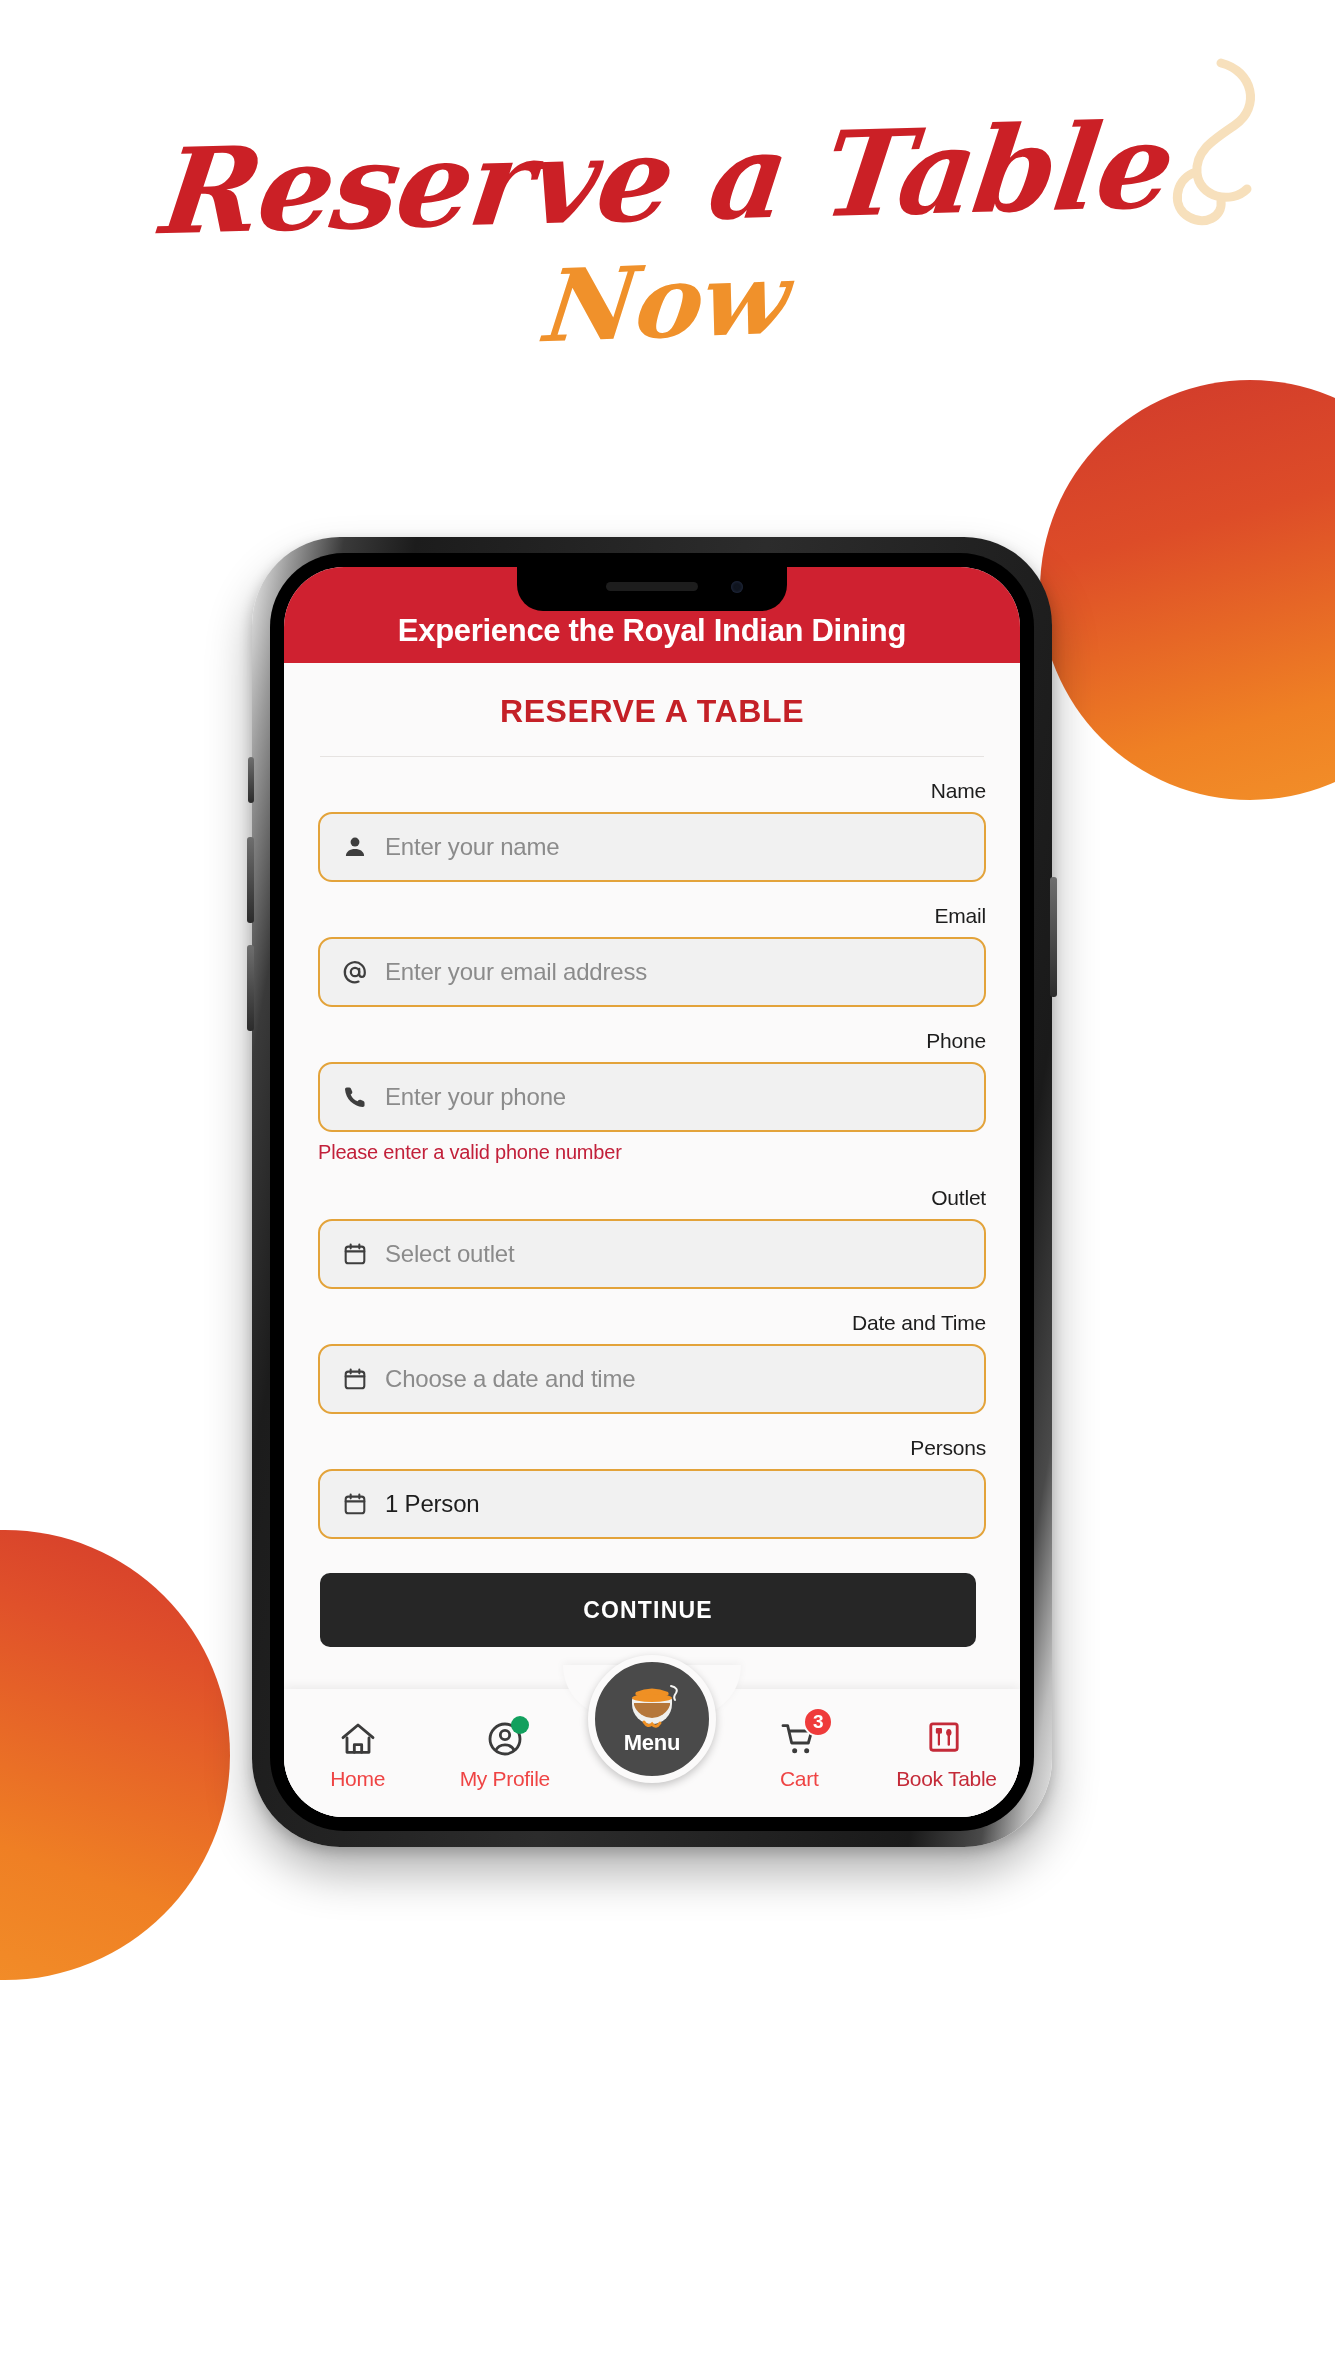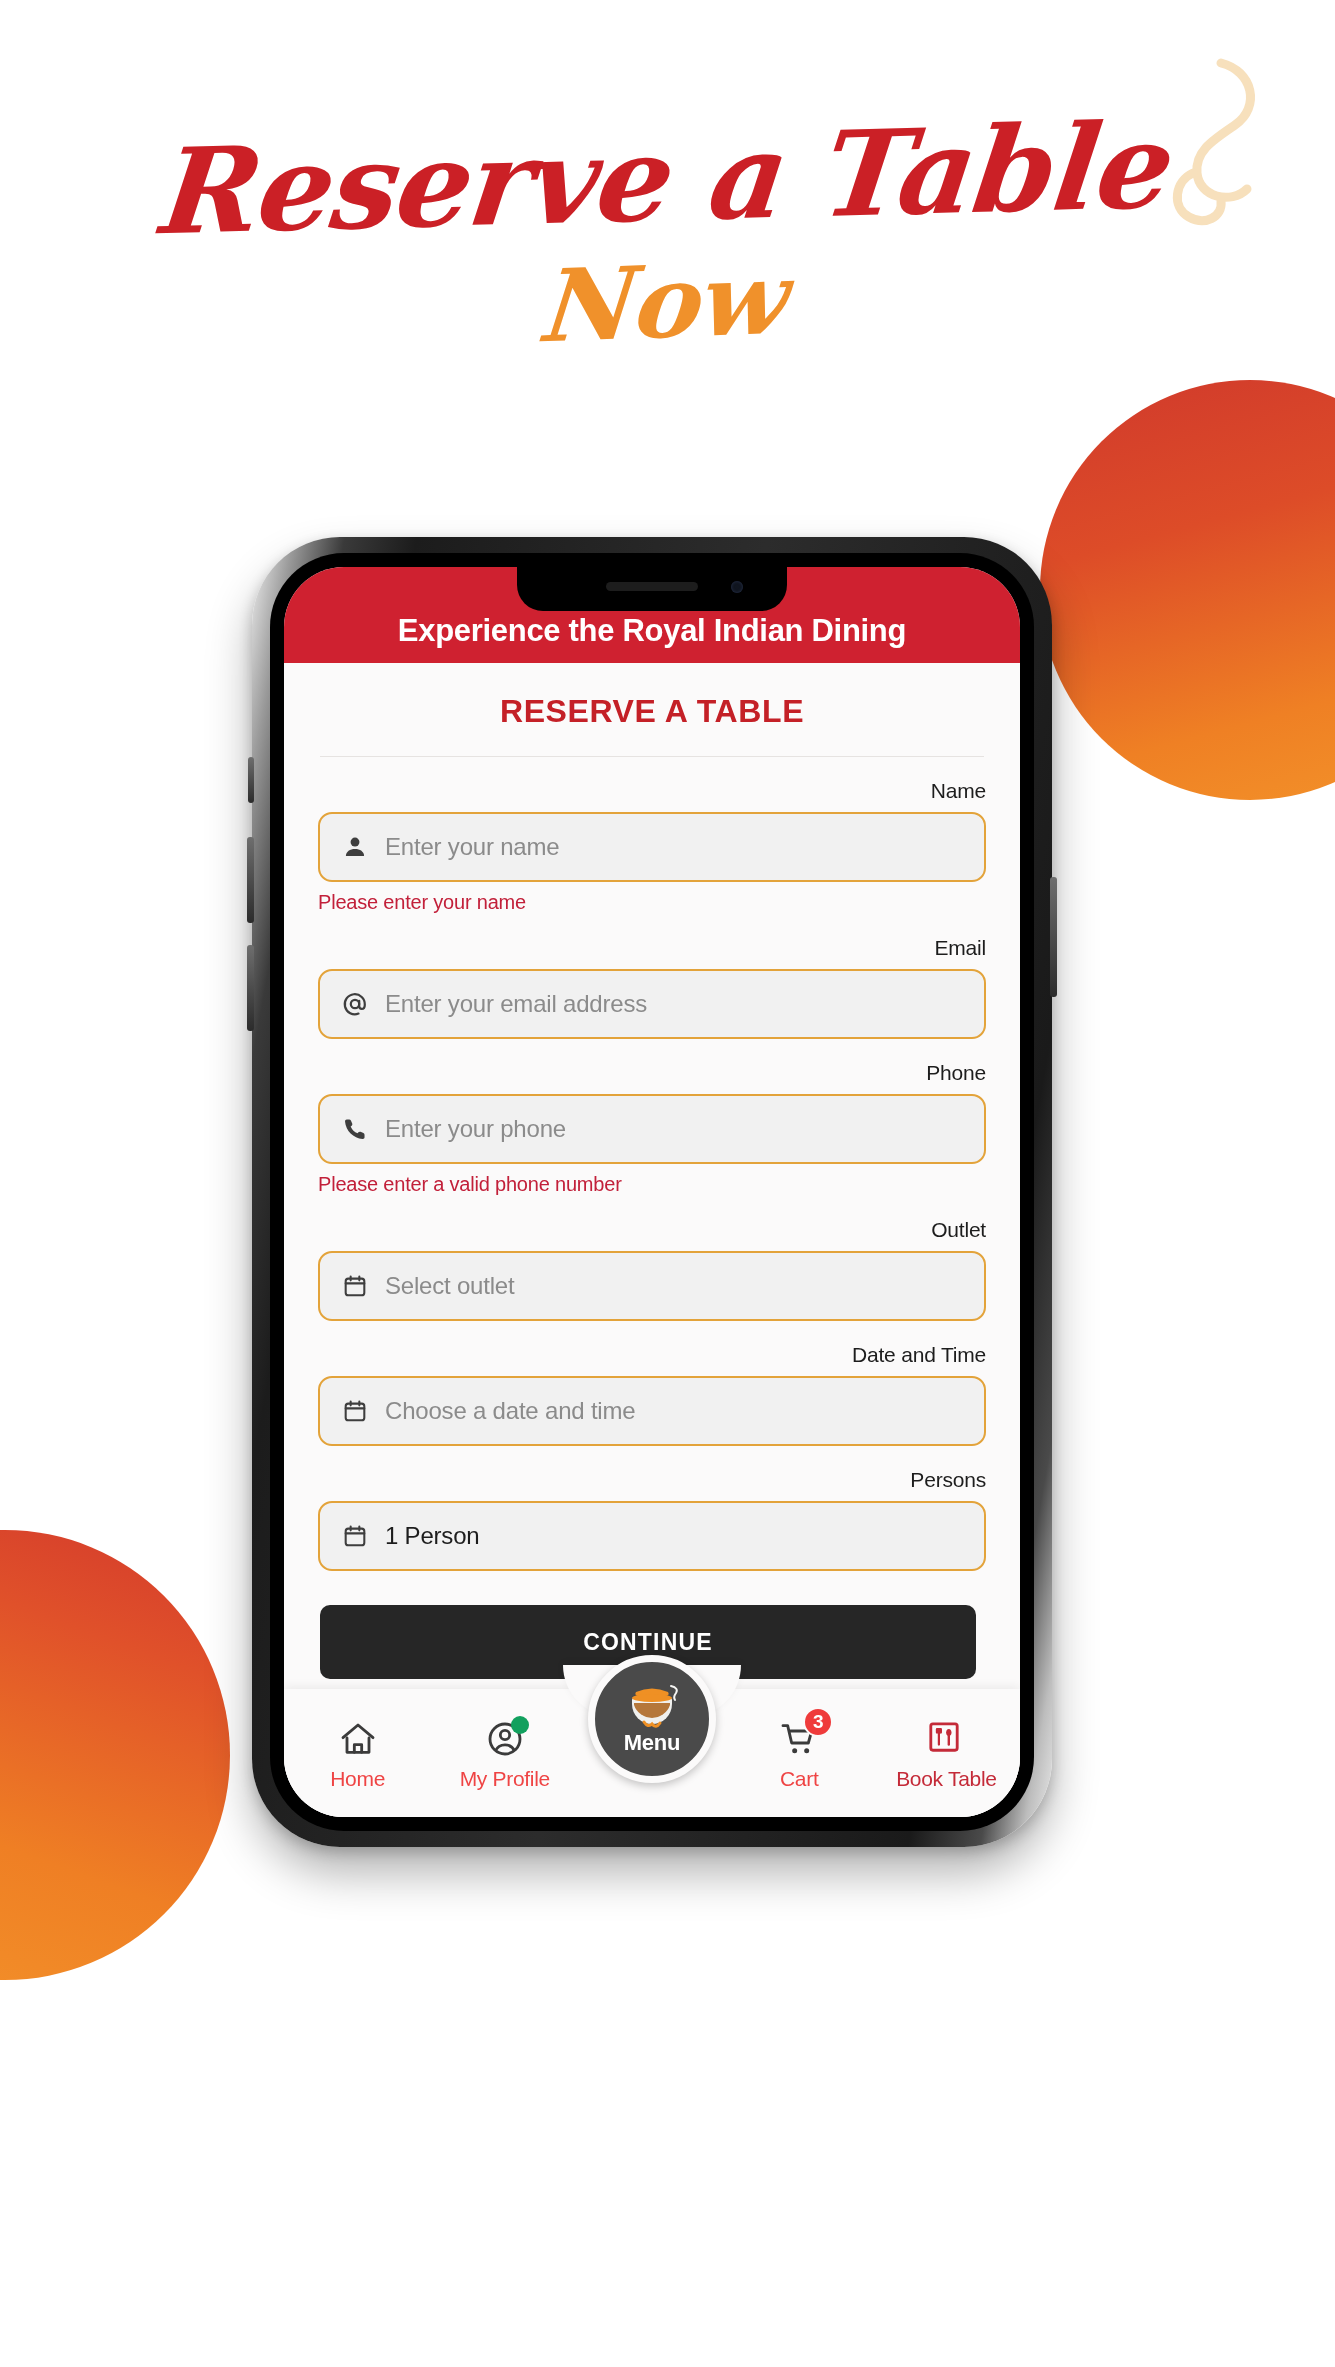--- a/index.html
+++ b/index.html
@@ -332,21 +332,20 @@
             <div class="field-label">Name</div>
             <div class="input-box">
               <span class="input-icon">
                 <svg viewBox="0 0 24 24" width="26" height="26" fill="currentColor">
                   <circle cx="12" cy="7.4" r="4.1"></circle>
                   <path d="M3.6 20.4c0-4.2 3.8-6.6 8.4-6.6s8.4 2.4 8.4 6.6z"></path>
                 </svg>
               </span>
               <span class="input-text">Enter your name</span>
             </div>
-            <div class="error-msg">Please enter your name</div>
           </div>
 
           <div class="field-block">
             <div class="field-label">Email</div>
             <div class="input-box">
               <span class="input-icon">
                 <svg viewBox="0 0 24 24" width="28" height="28" fill="none" stroke="currentColor" stroke-width="1.9" stroke-linecap="round">
                   <circle cx="12" cy="12" r="3.6"></circle>
                   <path d="M15.6 9.2v4.6c0 1.6 1 2.4 2.2 2.4 1.6 0 2.6-1.4 2.6-3.6A8.6 8.6 0 1 0 15 20.2"></path>
                 </svg>

